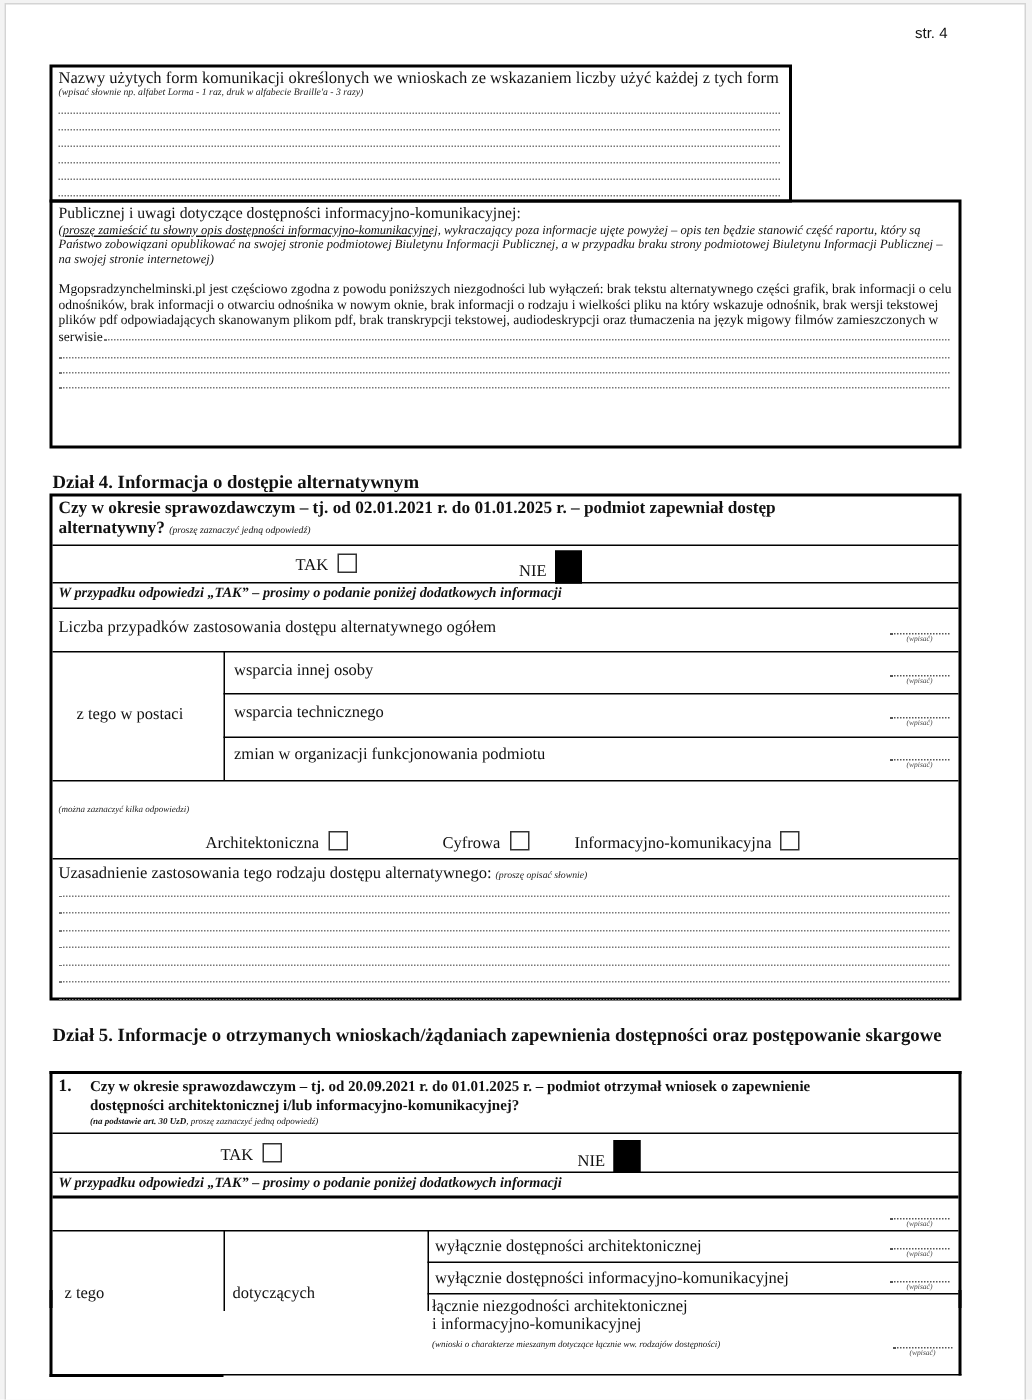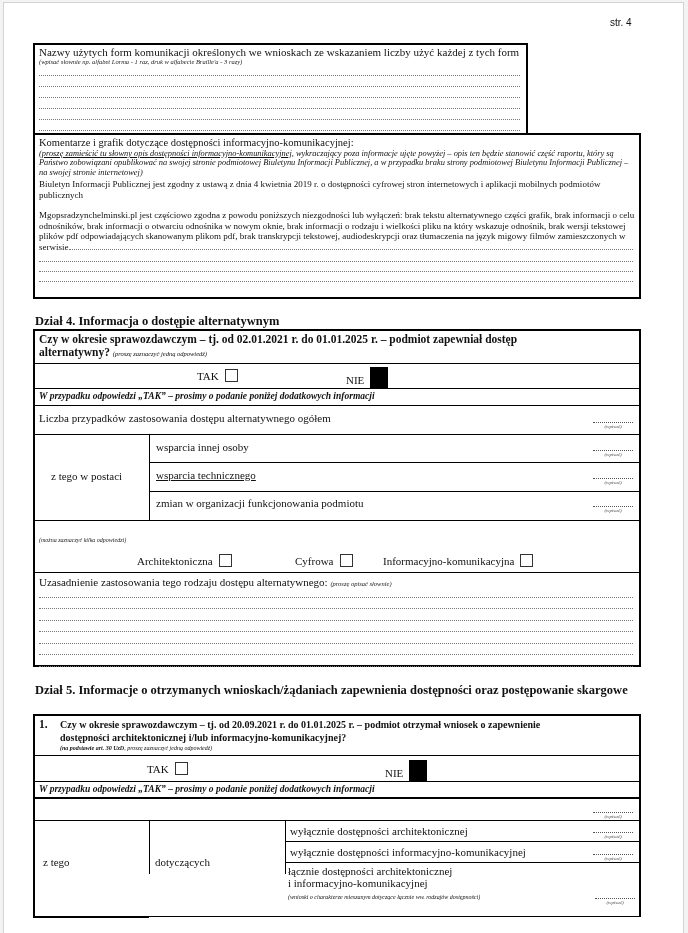--- a/index.html
+++ b/index.html
@@ -34,23 +34,22 @@
     <div class="dots"></div>
       <div class="dots"></div>
       <div class="dots"></div>
       <div class="dots"></div>
       <div class="dots"></div>
       <div class="dots"></div>
   </div>
 </div>
 
 <div class="box" style="left:33px; top:133px; width:608px; height:166px; font-size:9px; line-height:10.5px;">
-  <div style="padding:3px 4px 0; font-size:10.5px;">Komentarze i grafik dotyczące dostępności informacyjno-komunikacyjnej:</div>
+  <div style="padding:3px 4px 0; font-size:10.5px;">Publicznej i uwagi dotyczące dostępności informacyjno-komunikacyjnej:</div>
   <div style="padding:0 4px; font-style:italic; font-size:8.4px; line-height:9.5px;"><span style="text-decoration:underline;">(proszę zamieścić tu słowny opis dostępności informacyjno-komunikacyjnej,</span><span> wykraczający poza informacje ujęte powyżej – opis ten będzie stanowić część raportu, który są Państwo zobowiązani opublikować na swojej stronie podmiotowej Biuletynu Informacji Publicznej, a w przypadku braku strony podmiotowej Biuletynu Informacji Publicznej – na swojej stronie internetowej)</span></div>
-  <div style="padding:2px 4px 0;">Biuletyn Informacji Publicznej jest zgodny  z ustawą z dnia 4 kwietnia 2019 r. o dostępności cyfrowej stron internetowych i aplikacji mobilnych podmiotów publicznych</div>
   <div style="padding:10px 4px 0;">Mgopsradzynchelminski.pl jest częściowo zgodna z powodu poniższych niezgodności lub wyłączeń: brak tekstu alternatywnego części grafik, brak informacji o celu odnośników, brak informacji o otwarciu odnośnika w nowym oknie, brak informacji o rodzaju i wielkości pliku na który wskazuje odnośnik, brak wersji tekstowej plików pdf odpowiadających skanowanym plikom pdf, brak transkrypcji tekstowej, audiodeskrypcji oraz tłumaczenia na język migowy filmów zamieszczonych w</div>
   <div style="padding:0 4px; display:flex;">
       <span>serwisie</span>
       <span style="flex:1; border-bottom:1px dotted #777; margin-bottom:2px; margin-right:2px;"></span>
     </div>
   <div>
     <div class="dots" style="height:9px"></div>
       <div class="dots" style="height:9px"></div>
       <div class="dots" style="height:9px"></div>
   </div>
@@ -73,21 +72,21 @@
     </div>
   <div class="hl" style="top:103px;"></div>
   <div class="vl" style="left:114px; top:103px; height:86px;"></div>
   <div class="cell" style="left:16px; top:139px;">z tego w postaci</div>
   <div class="cell" style="left:121px; top:110px;text-align:center;">wsparcia innej osoby</div>
   <div class="wpisac" style="top:113px;">
       <div class="d"></div>
       <div class="l">(wpisać)</div>
     </div>
   <div class="hl" style="top:131px; left:114px;"></div>
-  <div class="cell" style="left:121px; top:138px;text-decoration:underline;">wsparcia technicznego</div>
+  <div class="cell" style="left:121px; top:138px;">wsparcia technicznego</div>
   <div class="wpisac" style="top:141px;">
       <div class="d"></div>
       <div class="l">(wpisać)</div>
     </div>
   <div class="hl" style="top:160px; left:114px;"></div>
   <div class="cell" style="left:121px; top:166px;">zmian w organizacji funkcjonowania podmiotu</div>
   <div class="wpisac" style="top:169px;">
       <div class="d"></div>
       <div class="l">(wpisać)</div>
     </div>
@@ -140,21 +139,21 @@
   <div class="wpisac" style="top:132px;">
       <div class="d"></div>
       <div class="l">(wpisać)</div>
     </div>
   <div class="hl" style="top:146px; left:250px;"></div>
 </div>
 <div style="position:absolute; left:33px; top:872px; width:608px; height:46px;">
   <div style="position:absolute; left:0; top:-12px; width:116px; height:58px; border-left:2px solid #000; border-bottom:2px solid #000; box-sizing:border-box;"></div>
   <div style="position:absolute; left:114px; top:-12px; width:494px; height:57px; border-bottom:1px solid #000; border-right:2px solid #000; box-sizing:border-box;"></div>
   <div class="cell" style="left:255px; top:-7px; line-height:12px;">
-      <div>łącznie dostępności architektonicznej</div>
+      <div>łącznie niezgodności architektonicznej</div>
       <div>i informacyjno-komunikacyjnej</div>
     </div>
   <div class="cell" style="left:255px; top:22px; font-size:6px; font-style:italic;">(wnioski o charakterze mieszanym dotyczące łącznie ww. rodzajów dostępności)</div>
   <div class="wpisac" style="top:20px;">
       <div class="d"></div>
       <div class="l">(wpisać)</div>
     </div>
 </div>
 
 </body></html>

